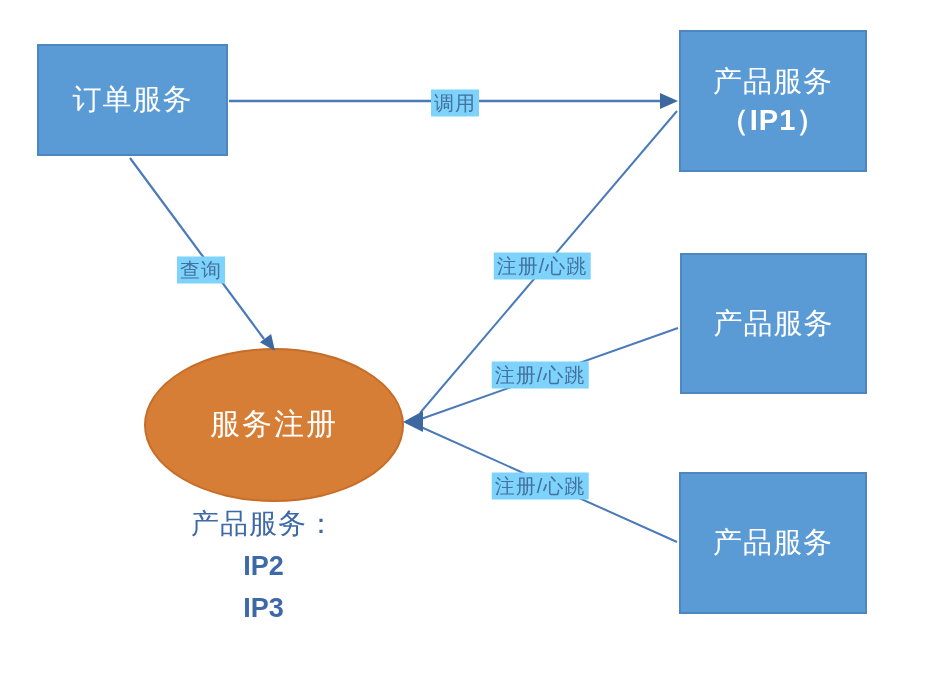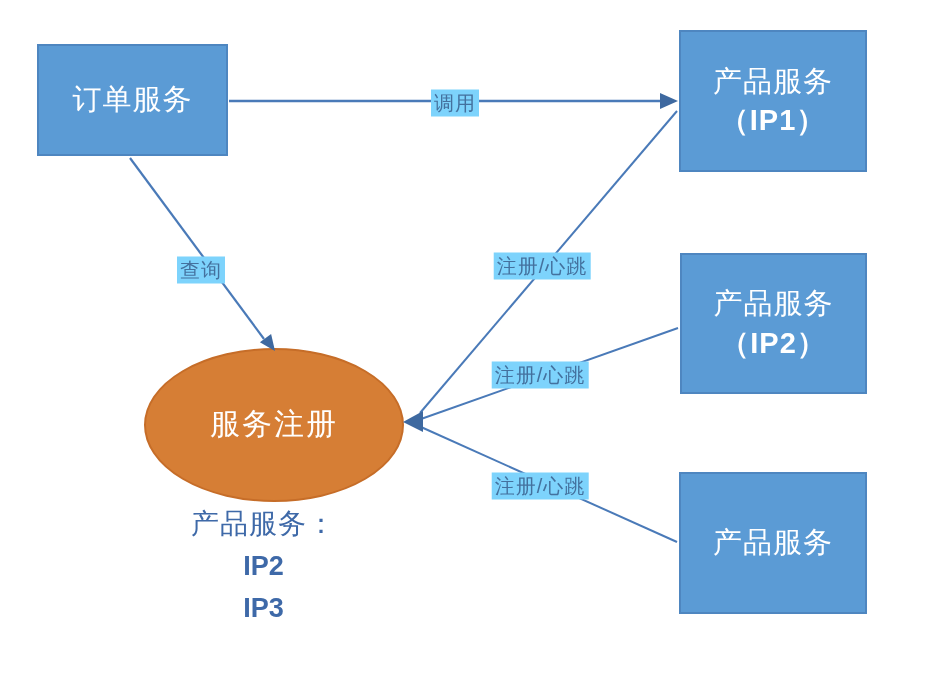--- a/index.html
+++ b/index.html
@@ -68,21 +68,20 @@
     <span>订单服务</span>
   </div>
 
   <div class="node node-ip1">
     <span>产品服务</span>
     <span class="latin-line">（IP1）</span>
   </div>
 
   <div class="node node-ip2">
     <span>产品服务</span>
-    <span class="latin-line">（IP2）</span>
   </div>
 
   <div class="node node-ip3">
     <span>产品服务</span>
   </div>
 
   <div class="registry-label">服务注册</div>
 
   <div class="edge-label lbl-call">调用</div>
   <div class="edge-label lbl-query">查询</div>

